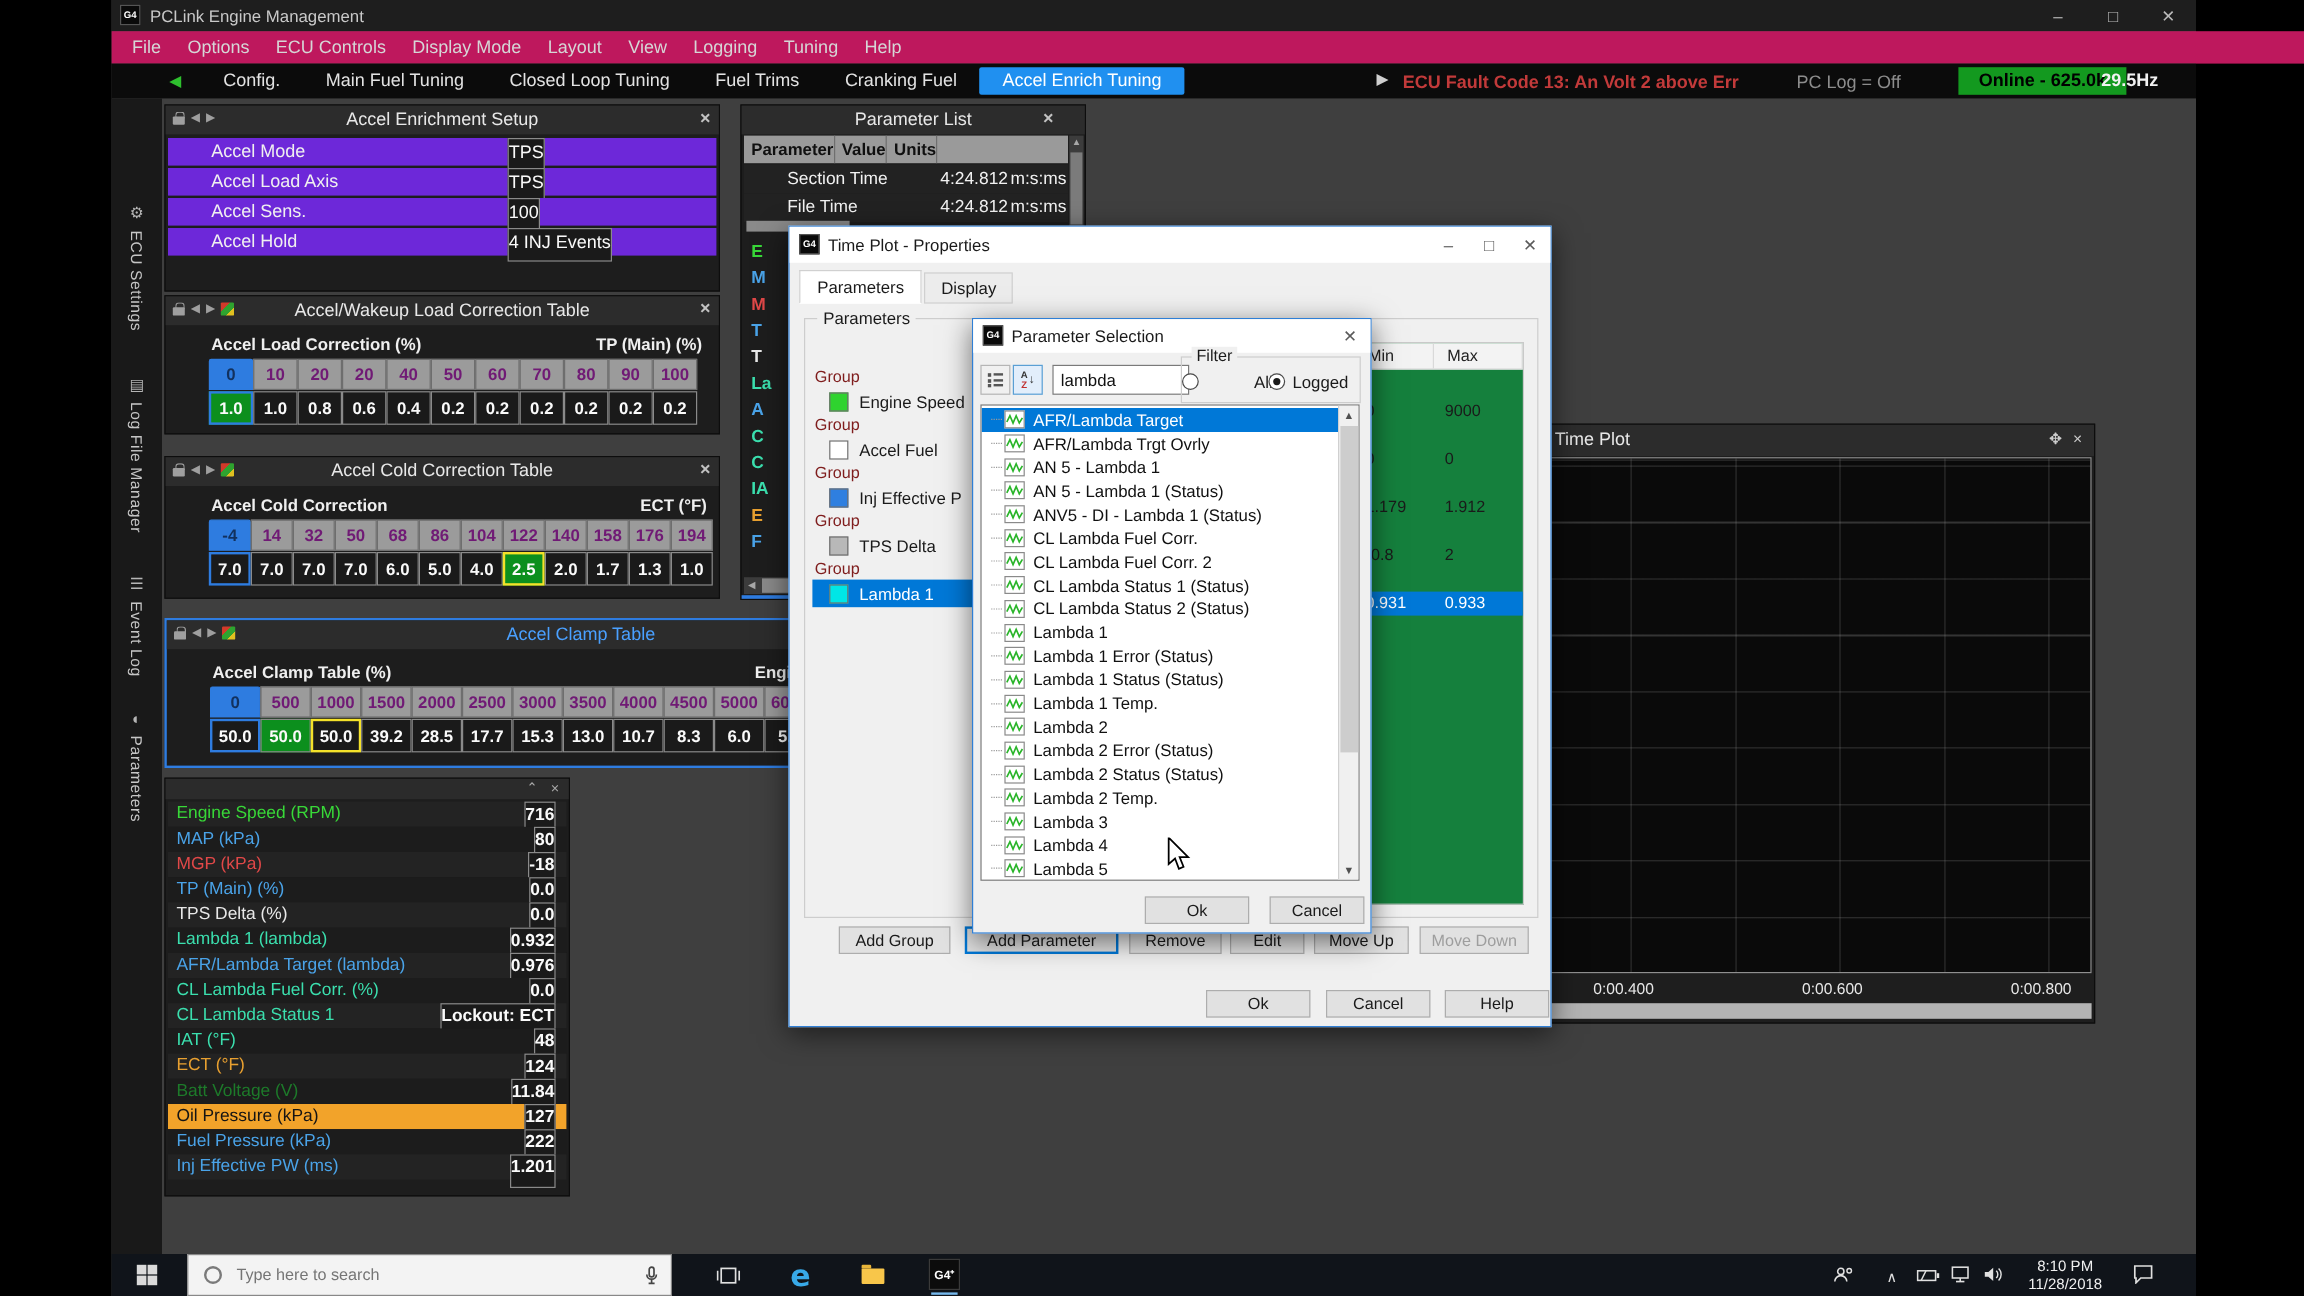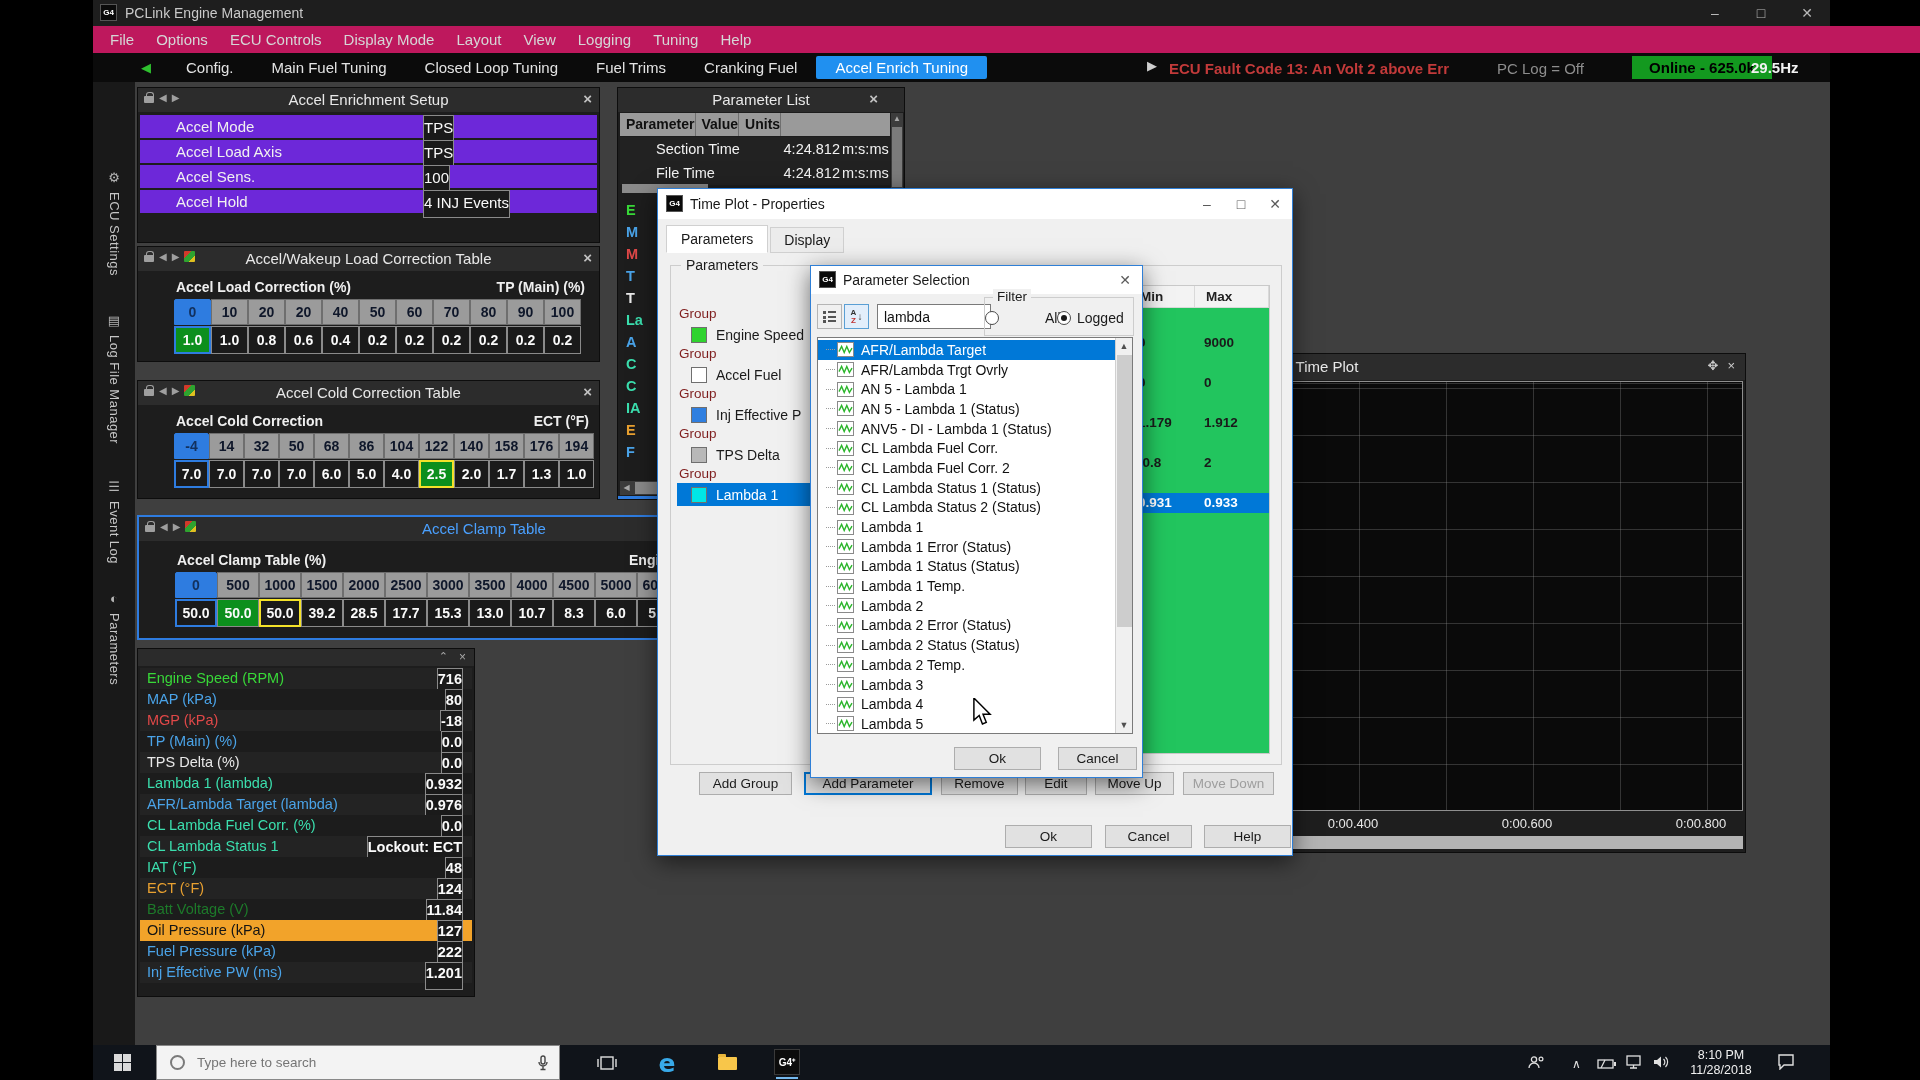--- a/index.html
+++ b/index.html
@@ -46,21 +46,21 @@
   
   .setup-rows{position:absolute;left:2px;right:2px;top:27px;}
   .setup-row{height:23px;margin-bottom:2px;background:#6d28d9;position:relative;color:#f0f0f0;font-size:15px;line-height:23px;}
   .setup-row .lbl{position:absolute;left:36px;}
   .setup-row .val{position:absolute;left:283px;}
 
   
   .tbl-caption{position:absolute;color:#efefef;font-size:14px;font-weight:bold;}
   .cellrow{position:absolute;display:flex;}
   .cell{display:flex;align-items:center;justify-content:center;font-size:14px;font-weight:bold;}
-  .ax{background:#9b9b9b;color:#0f172a;border:1px solid #6e6e6e;height:26px;}
+  .ax{background:#9b9b9b;color:#701a75;border:1px solid #6e6e6e;height:26px;}
   .ax.axsel{background:#2e7ce0;color:#12315e;border-color:#2e7ce0;border-radius:2px 2px 0 0;}
   .val{background:#1a1a1a;color:#fafafa;border:1px solid #8a8a8a;height:28px;}
   .val.cur{border:2px solid #2e7ce0;}
   .val.curgreen{background:#0c8f1d;border:2px solid #2e7ce0;}
   .val.green{background:#0c8f1d;}
   .val.gy{background:#0c8f1d;border:2px solid #f4e22a;}
   .val.yellow{border:2px solid #f4e22a;}
   .w37{width:37px;} .w35{width:35px;} .w42{width:42px;}
   .panel.active{border:2px solid #2e7ce0;}
   .panel.active .ptitle{color:#4aa0ff;}
@@ -112,21 +112,21 @@
   .dtab{font-size:14px;padding:4px 13px;border:1px solid #d0d0d0;background:#ececec;margin-right:2px;}
   .dtab.active{background:#fff;border-bottom-color:#fff;padding:5px 14px;}
   .groupbox{position:absolute;border:1px solid #cdcdcd;}
   .groupbox>.gb-label{position:absolute;left:10px;top:-9px;background:#f0f0f0;padding:0 5px;font-size:14px;}
   .tpgroup{width:230px;margin-bottom:0;}
   .tpgroup .glabel{height:17px;font-size:13.5px;color:#7f1d1d;padding-left:2px;}
   .tpgroup .gitem{height:23px;display:flex;align-items:center;padding-left:14px;}
   .tpgroup .gitem.sel{background:#0078d7;color:#fff;}
   .swatch{width:16px;height:16px;border:1px solid #6f6f6f;margin-right:9px;flex:0 0 auto;}
   .gname{font-size:14px;white-space:nowrap;}
-  .minmax{position:absolute;background:#22c55e;border:1px solid #c9c9c9;font-weight:bold;}
+  .minmax{position:absolute;background:#15803d;border:1px solid #c9c9c9;}
   .mm-head{display:flex;height:22px;background:#f3f3f3;border-bottom:1px solid #d9d9d9;}
   .mm-head .h{font-size:13.5px;color:#222;line-height:22px;padding-left:11px;border-right:1px solid #d9d9d9;}
   .mm-rows{position:absolute;left:0;top:47px;right:0;}
   .mm-row{height:20px;margin-bottom:20px;display:flex;font-size:13.5px;}
   .mm-row .c{width:66px;padding-left:9px;line-height:20px;}
   .mm-row.sel{background:#0078d7;color:#fff;}
   .btn{position:absolute;height:23px;background:#e1e1e1;border:1px solid #adadad;font-size:13.5px;display:flex;align-items:center;justify-content:center;color:#1a1a1a;}
   .btn.focused{border:2px solid #0078d7;}
   .btn.disabled{color:#9e9e9e;}
 

